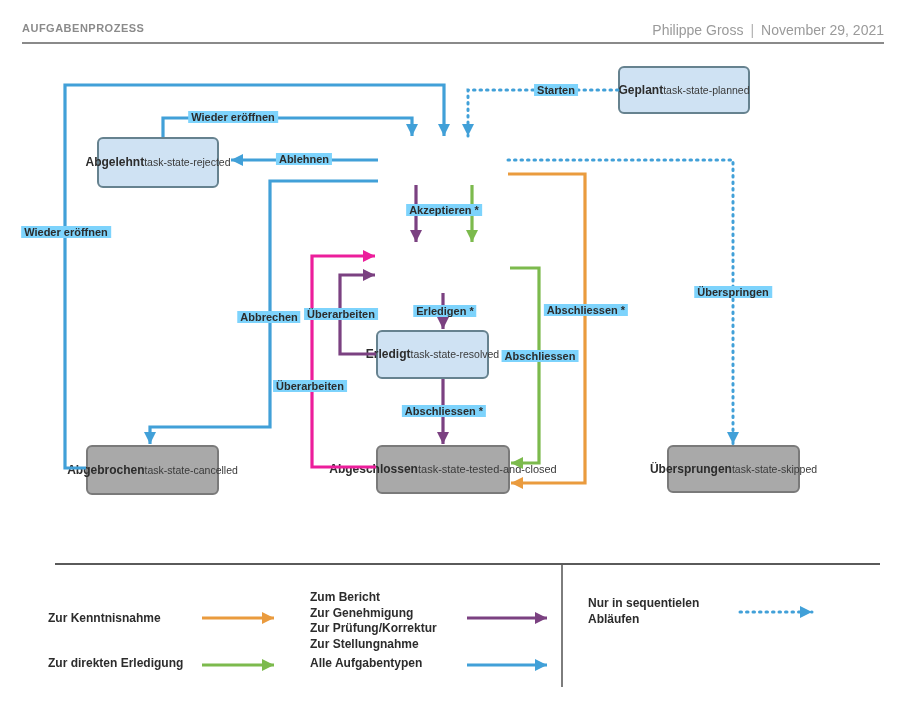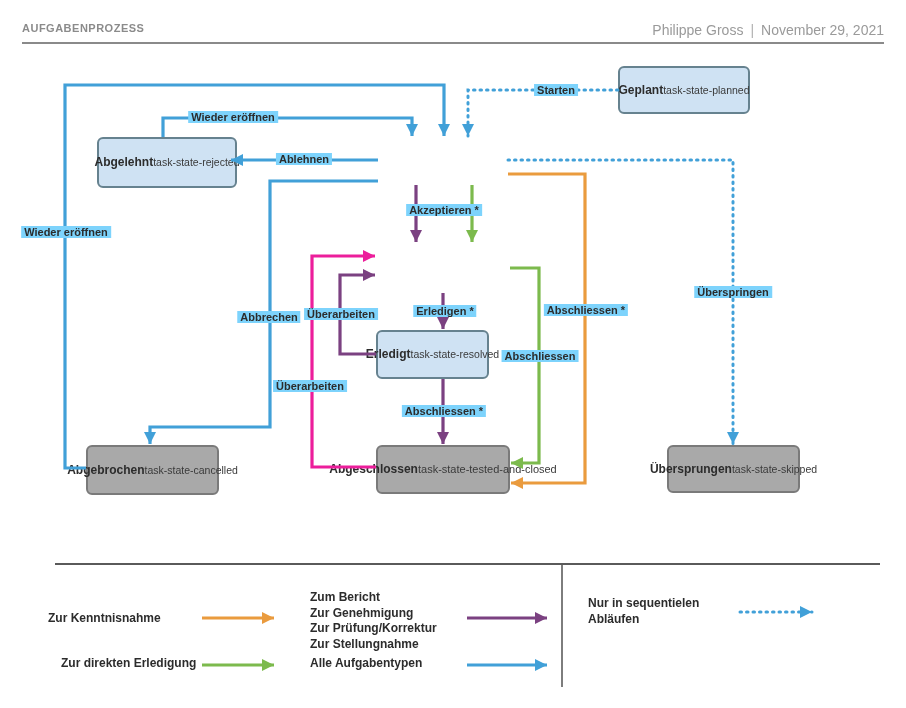--- a/index.html
+++ b/index.html
@@ -88,21 +88,21 @@
     <path class="edge s-green" d="M202,665 L274,665" marker-end="url(#m-green)"></path>
     <path class="edge s-purple" d="M467,618 L547,618" marker-end="url(#m-purple)"></path>
     <path class="edge s-blue" d="M467,665 L547,665" marker-end="url(#m-blue)"></path>
     <path class="edge dotted s-blue" d="M740,612 L812,612" marker-end="url(#m-blue)"></path>
   </svg>
 
   <div class="node blue" style="left:618px;top:66px;width:132px;height:48px;">
     <div class="node-title">Geplant</div>
     <div class="node-sub">task-state-planned</div>
   </div>
-  <div class="node blue" style="left:97px;top:137px;width:140px;height:51px;">
+  <div class="node blue" style="left:97px;top:137px;width:122px;height:51px;">
     <div class="node-title">Abgelehnt</div>
     <div class="node-sub">task-state-rejected</div>
   </div>
   <div class="node blue" style="left:376px;top:330px;width:113px;height:49px;">
     <div class="node-title">Erledigt</div>
     <div class="node-sub">task-state-resolved</div>
   </div>
   <div class="node gray" style="left:376px;top:445px;width:134px;height:49px;">
     <div class="node-title">Abgeschlossen</div>
     <div class="node-sub tight">task-state-tested-and-closed</div>
@@ -127,21 +127,21 @@
   <div class="elabel" style="left:540px;top:356px;">Abschliessen</div>
   <div class="elabel" style="left:586px;top:310px;">Abschliessen *</div>
   <div class="elabel" style="left:341px;top:314px;">Überarbeiten</div>
   <div class="elabel" style="left:310px;top:386px;">Überarbeiten</div>
   <div class="elabel" style="left:733px;top:292px;">Überspringen</div>
 
   <div class="leg-topline"></div>
   <div class="leg-divider"></div>
 
   <div class="leg-label" style="left:48px;top:611px;">Zur Kenntnisnahme</div>
-  <div class="leg-label" style="left:48px;top:656px;margin-left:13px;">Zur direkten Erledigung</div>
+  <div class="leg-label" style="left:48px;top:656px;">Zur direkten Erledigung</div>
   <div class="leg-label leg-multi" style="left:310px;top:590px;">
     <div>Zum Bericht</div>
     <div>Zur Genehmigung</div>
     <div>Zur Prüfung/Korrektur</div>
     <div>Zur Stellungnahme</div>
   </div>
   <div class="leg-label" style="left:310px;top:656px;">Alle Aufgabentypen</div>
   <div class="leg-label leg-multi" style="left:588px;top:596px;">
     <div>Nur in sequentielen</div>
     <div>Abläufen</div>

